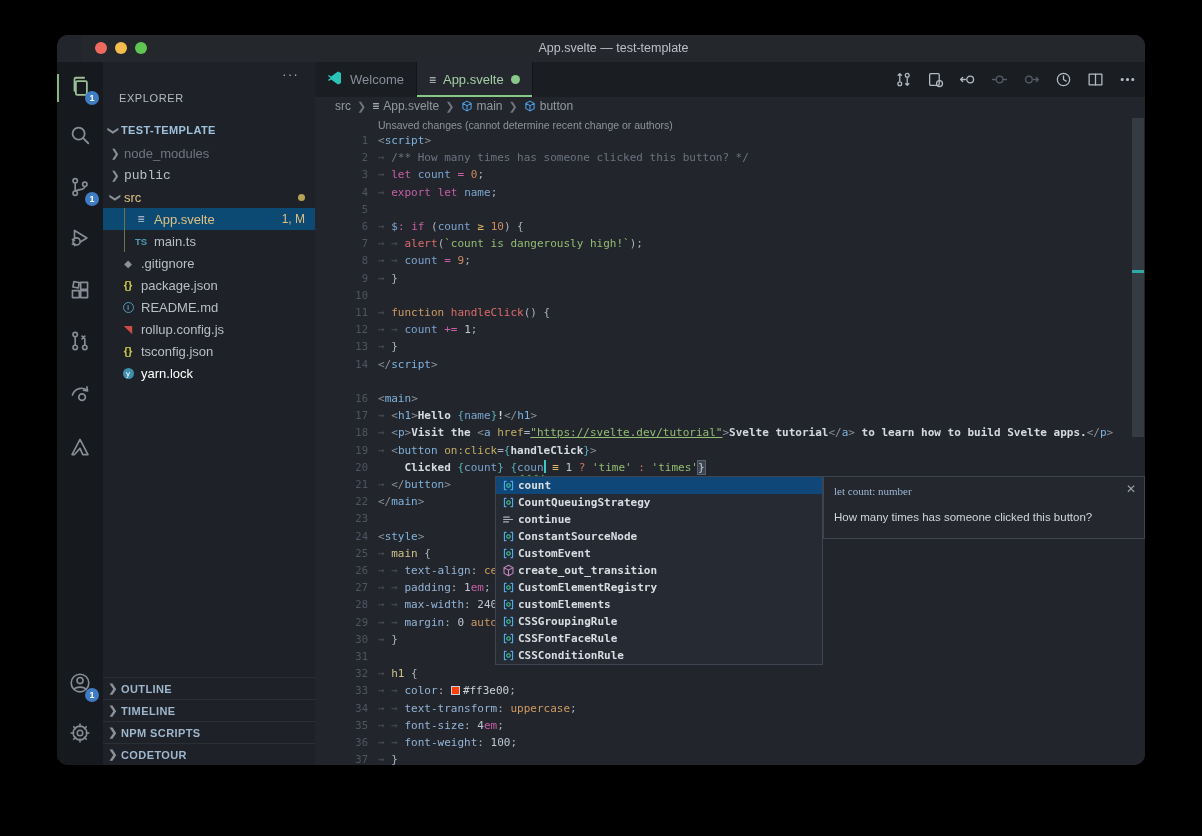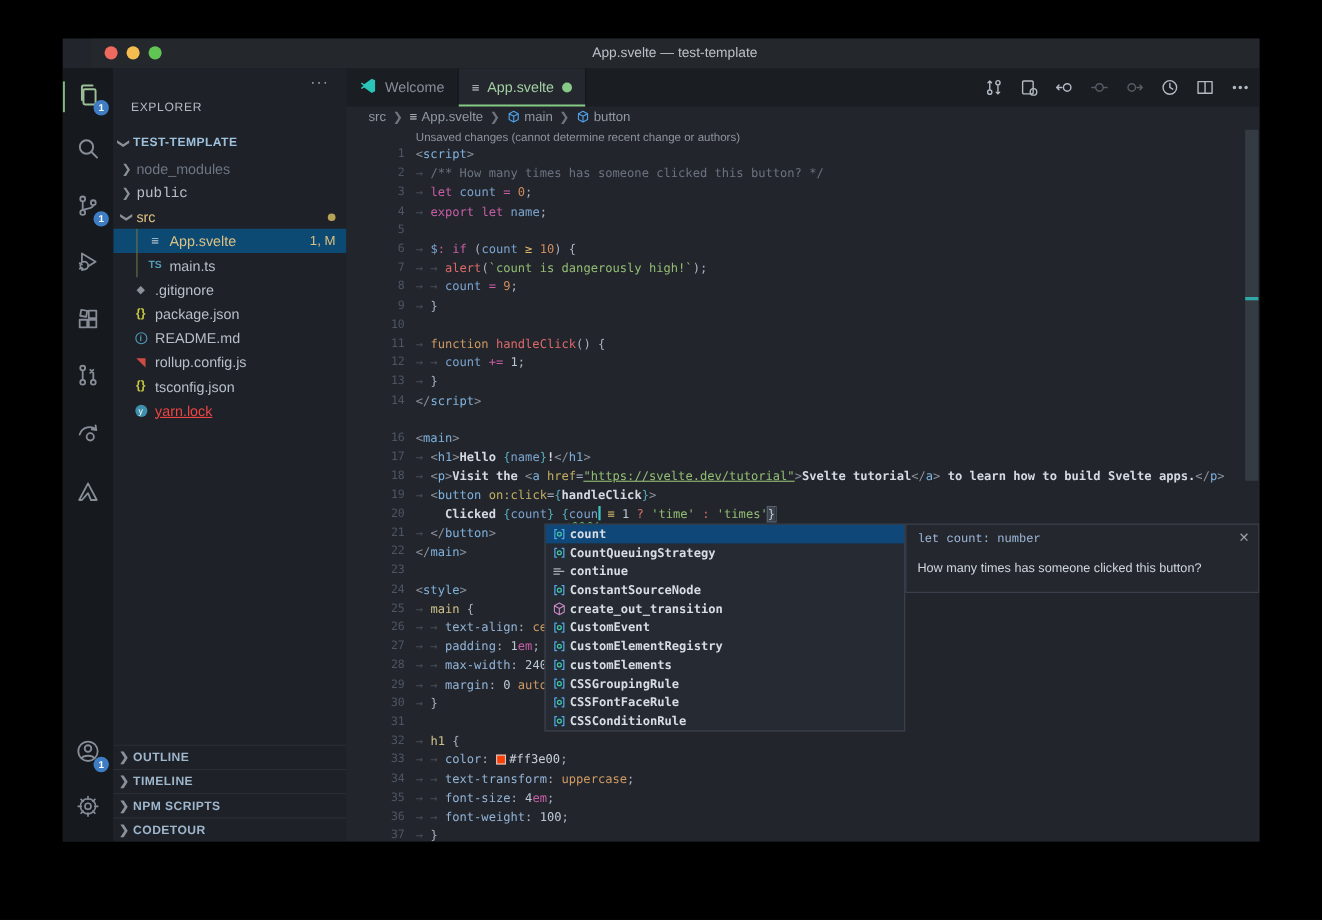--- a/index.html
+++ b/index.html
@@ -1,17 +1,17 @@
 <!DOCTYPE html>
 <html><head>
 <meta charset="utf-8">
 <style>
   html,body{margin:0;padding:0;background:#000;width:1202px;height:836px;font-family:"Liberation Sans",sans-serif;}
   *{box-sizing:border-box;}
-  .window{position:absolute;left:57px;top:35px;width:1088px;height:730px;background:#22262c;border-radius:0;overflow:hidden;box-shadow:0 25px 70px rgba(0,0,0,.7);padding-left:25px;}
+  .window{position:absolute;left:57px;top:35px;width:1088px;height:730px;background:#22262c;border-radius:11px;overflow:hidden;box-shadow:0 25px 70px rgba(0,0,0,.7);padding-left:25px;}
   
   .titlebar{position:relative;height:27px;background:#24272c;}
   .traffic{position:absolute;top:7px;left:13px;display:flex;gap:8px;}
   .traffic span{width:12px;height:12px;border-radius:50%;display:block;}
   .title{position:absolute;left:0;right:0;top:0;line-height:27px;text-align:center;font-size:12.5px;color:#bcc0c6;}
   
   .main{position:absolute;top:27px;left:0;right:0;bottom:0;display:flex;}
   .activitybar{width:46px;background:#16191e;position:relative;flex:none;}
   .act-item{position:absolute;left:0;width:46px;height:32px;display:flex;align-items:center;justify-content:center;}
   .act-item.active::before{content:"";position:absolute;left:0;top:2px;bottom:2px;width:2px;background:#7fba7f;}
@@ -71,21 +71,21 @@
   .bulb .b2{width:5px;height:3px;background:#c9a53a;margin:0 auto;border-radius:0 0 2px 2px;}
   
   .vscroll{position:absolute;width:12px;background:rgba(125,135,148,.22);}
   .scrollmark{position:absolute;width:12px;height:3px;background:#2fa8a8;}
   
   .suggest{position:absolute;width:328px;background:#262b33;border:1px solid #3e4450;z-index:30;font-family:"DejaVu Sans Mono",monospace;}
   .sg-row{height:17px;display:flex;align-items:center;padding-left:3px;font-size:11px;font-weight:bold;color:#d8dde4;}
   .sg-row.sel{background:#0f4878;}
   .sg-ic{width:19px;display:inline-flex;justify-content:center;flex:none;}
   .docs{position:absolute;background:#24282e;border:1px solid #3e4450;z-index:29;}
-  .docs .sig{font-family:Liberation Mono, monospace;font-size:11px;color:#9db7d8;padding:8px 10px 0 10px;}
+  .docs .sig{font-family:Liberation Serif, serif;font-size:11px;color:#9db7d8;padding:8px 10px 0 10px;}
   .docs .desc{font-size:11.5px;color:#cfd5dd;padding:14px 10px 0 10px;}
   .docs .close{position:absolute;top:5px;right:8px;color:#9aa0a8;font-size:12px;cursor:default;}
 </style>
 </head>
 <body>
 
 <div class="window">
   <div class="titlebar">
     <div class="traffic">
       <span style="background: rgb(238, 106, 95);"></span>
@@ -240,21 +240,21 @@
             <span class="ticon">
               <span style="color:#cbcb41;font-size:11px;font-weight:bold;">{}</span>
             </span>
             <span style="color:#b8bfc9;">tsconfig.json</span>
           </div>
           <div class="trow">
             <span style="width:17px;flex:none;"></span>
             <span class="ticon">
               <span style="width:11px;height:11px;border-radius:50%;background:#3e8fac;color:#fff;font-size:8px;display:inline-flex;align-items:center;justify-content:center;">y</span>
             </span>
-            <span style="color:#ef4444;text-decoration:underline;">yarn.lock</span>
+            <span style="color:#ffffff;">yarn.lock</span>
           </div>
           <div class="guide" style="top: 66px; height: 44px;"></div>
         </div>
       <div class="sections" id="sections">
           <div class="sec">
             <span class="chev">❯</span>
             <span>OUTLINE</span>
           </div>
           <div class="sec">
             <span class="chev">❯</span>
@@ -438,34 +438,34 @@
             <span class="sg-ic">
               <svg width="13" height="13" viewBox="0 0 16 16" fill="none" stroke="#4fa8e8" stroke-width="1.4" stroke-linecap="round" stroke-linejoin="round">
                 <path d="M5 3 H3 V13 H5 M11 3 H13 V13 H11" stroke="#4fa8e8"></path>
                 <circle cx="8" cy="8" r="2.2" stroke="#3ec9a7"></circle>
               </svg>
             </span>
             <span>ConstantSourceNode</span>
           </div>
           <div class="sg-row">
             <span class="sg-ic">
+              <svg width="13" height="13" viewBox="0 0 16 16" fill="none" stroke="#4fa8e8" stroke-width="1.4" stroke-linecap="round" stroke-linejoin="round">
+                <path d="M5 3 H3 V13 H5 M11 3 H13 V13 H11" stroke="#4fa8e8"></path>
+                <circle cx="8" cy="8" r="2.2" stroke="#3ec9a7"></circle>
+              </svg>
+            </span>
+            <span>CustomEvent</span>
+          </div>
+          <div class="sg-row">
+            <span class="sg-ic">
               <svg width="13" height="13" viewBox="0 0 16 16" fill="none" stroke="#c586c0" stroke-width="1.3" stroke-linecap="round" stroke-linejoin="round">
                 <path d="M8 1.5 L13.5 4.5 V11.5 L8 14.5 L2.5 11.5 V4.5 Z M2.5 4.5 L8 7.5 L13.5 4.5 M8 7.5 V14.5"></path>
               </svg>
             </span>
             <span>create_out_transition</span>
-          </div>
-          <div class="sg-row">
-            <span class="sg-ic">
-              <svg width="13" height="13" viewBox="0 0 16 16" fill="none" stroke="#4fa8e8" stroke-width="1.4" stroke-linecap="round" stroke-linejoin="round">
-                <path d="M5 3 H3 V13 H5 M11 3 H13 V13 H11" stroke="#4fa8e8"></path>
-                <circle cx="8" cy="8" r="2.2" stroke="#3ec9a7"></circle>
-              </svg>
-            </span>
-            <span>CustomEvent</span>
           </div>
           <div class="sg-row">
             <span class="sg-ic">
               <svg width="13" height="13" viewBox="0 0 16 16" fill="none" stroke="#4fa8e8" stroke-width="1.4" stroke-linecap="round" stroke-linejoin="round">
                 <path d="M5 3 H3 V13 H5 M11 3 H13 V13 H11" stroke="#4fa8e8"></path>
                 <circle cx="8" cy="8" r="2.2" stroke="#3ec9a7"></circle>
               </svg>
             </span>
             <span>CustomElementRegistry</span>
           </div>

